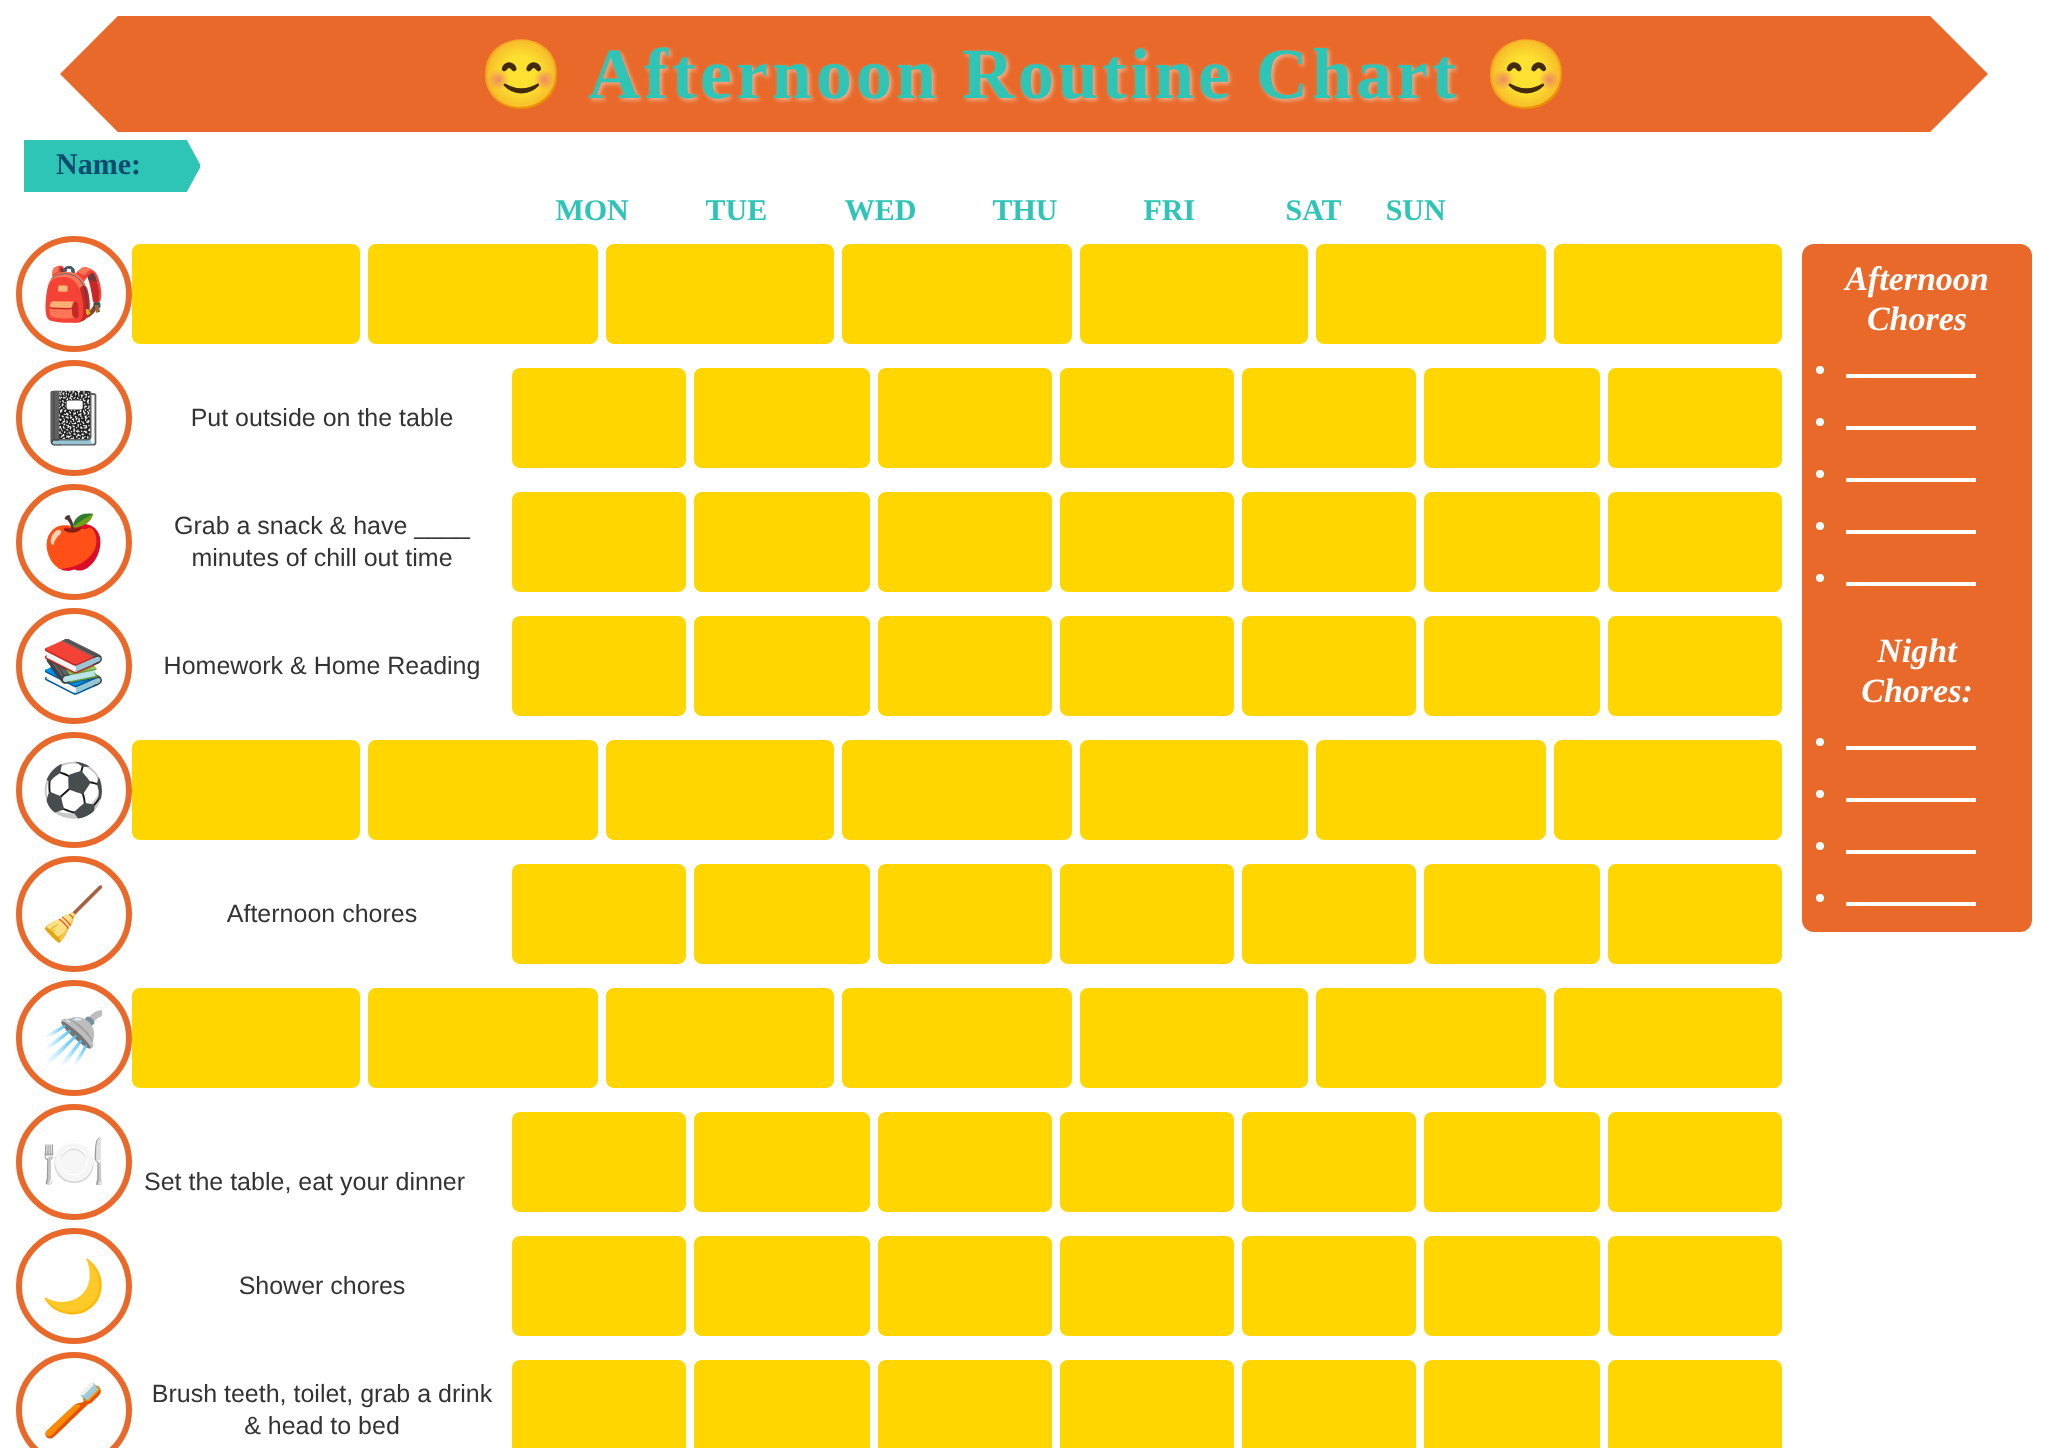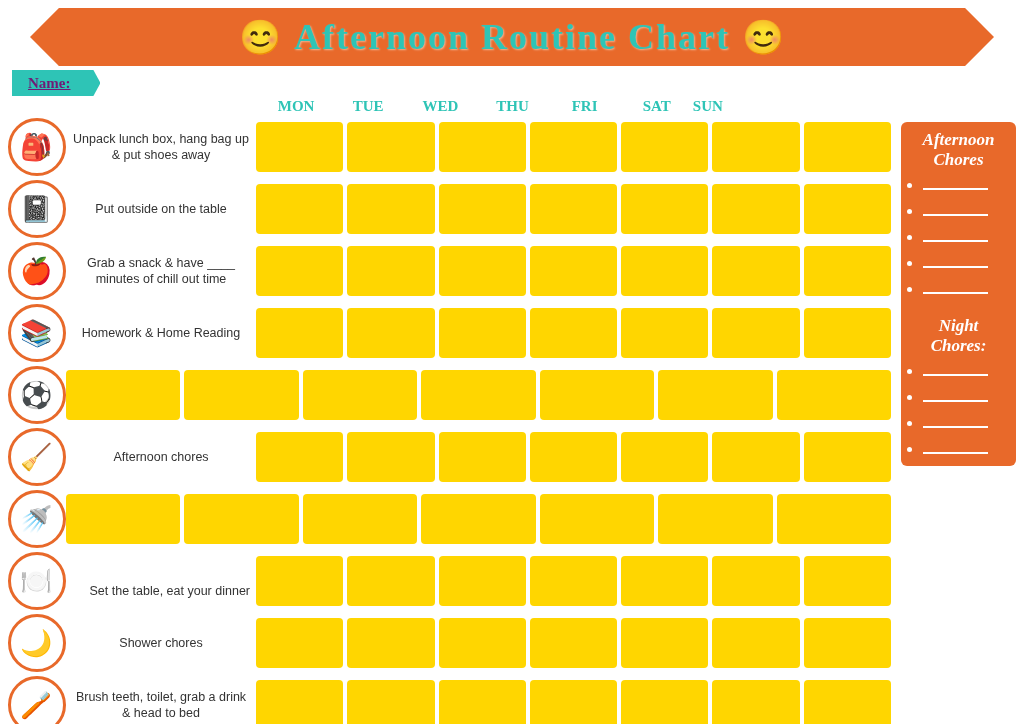--- a/index.html
+++ b/index.html
@@ -15,42 +15,41 @@
 <body>
 
 <div style="background:#e8692a; margin:8px 30px 4px 30px; padding:8px 20px; clip-path:polygon(3% 0, 97% 0, 100% 50%, 97% 100%, 3% 100%, 0% 50%); display:flex; align-items:center; justify-content:center;">
   <span style="font-size:34px; margin-right:12px;">😊</span>
   <span style="font-family:'Comic Sans MS',cursive; color:#2ec4b6; font-size:36px; font-weight:bold; letter-spacing:2px; text-shadow:1px 1px 2px rgba(255,255,255,0.5);">Afternoon Routine Chart</span>
   <span style="font-size:34px; margin-left:12px;">😊</span>
 </div>
 
 <div style="display:flex; align-items:center; padding-left:12px; margin-bottom:2px;">
   <div style="background:#2ec4b6; padding:4px 30px 4px 16px; clip-path:polygon(0 0, 92% 0, 100% 50%, 92% 100%, 0 100%); display:inline-block;">
-    <span style="color:#701a75; font-size:15px; font-family:'Comic Sans MS',cursive; font-weight:bold;text-decoration:underline;">Name:</span>
+    <span style="color:#0c4a6e; font-size:15px; font-family:'Comic Sans MS',cursive; font-weight:bold;">Name:</span>
   </div>
 </div>
 
 <div style="display:flex; padding:0 8px 0 8px;">
 
   <div style="flex:1;">
 
     <div style="display:flex; margin-left:252px; margin-bottom:3px; padding-right:130px;">
       <div style="flex:1; text-align:center; font-family:'Comic Sans MS',cursive; font-size:15px; font-weight:bold; color:#2ec4b6;">MON</div>
       <div style="flex:1; text-align:center; font-family:'Comic Sans MS',cursive; font-size:15px; font-weight:bold; color:#2ec4b6;">TUE</div>
       <div style="flex:1; text-align:center; font-family:'Comic Sans MS',cursive; font-size:15px; font-weight:bold; color:#2ec4b6;">WED</div>
       <div style="flex:1; text-align:center; font-family:'Comic Sans MS',cursive; font-size:15px; font-weight:bold; color:#2ec4b6;">THU</div>
       <div style="flex:1; text-align:center; font-family:'Comic Sans MS',cursive; font-size:15px; font-weight:bold; color:#2ec4b6;">FRI</div>
       <div style="flex:1; text-align:center; font-family:'Comic Sans MS',cursive; font-size:15px; font-weight:bold; color:#2ec4b6;">SAT</div>
       <div style="flex:1; text-align:left; font-family:'Comic Sans MS',cursive; font-size:15px; font-weight:bold; color:#2ec4b6;">SUN</div>
     </div>
 
     <div id="task-rows">
         <div style="display: flex; align-items: center; margin-bottom: 4px;">
           <div style="width: 58px; height: 58px; border-radius: 50%; border: 3px solid rgb(232, 105, 42); display: flex; align-items: center; justify-content: center; font-size: 26px; background: rgb(255, 255, 255); flex-shrink: 0;">🎒</div>
-          <div style="width: 190px; text-align: center; font-size: 12.5px; font-family: Arial, sans-serif; color: rgb(51, 51, 51); padding: 2px 6px; flex-shrink: 0; line-height: 1.3;">Unpack lunch box, hang bag up &amp; put shoes away</div>
           <div style="display: flex; flex: 1 1 0%; gap: 4px; padding-right: 4px;">
             <div style="flex: 1 1 0%; height: 50px; background: rgb(255, 214, 0); border-radius: 4px; cursor: pointer;"></div>
             <div style="flex: 1 1 0%; height: 50px; background: rgb(255, 214, 0); border-radius: 4px; cursor: pointer;"></div>
             <div style="flex: 1 1 0%; height: 50px; background: rgb(255, 214, 0); border-radius: 4px; cursor: pointer;"></div>
             <div style="flex: 1 1 0%; height: 50px; background: rgb(255, 214, 0); border-radius: 4px; cursor: pointer;"></div>
             <div style="flex: 1 1 0%; height: 50px; background: rgb(255, 214, 0); border-radius: 4px; cursor: pointer;"></div>
             <div style="flex: 1 1 0%; height: 50px; background: rgb(255, 214, 0); border-radius: 4px; cursor: pointer;"></div>
             <div style="flex: 1 1 0%; height: 50px; background: rgb(255, 214, 0); border-radius: 4px; cursor: pointer;"></div>
           </div>
         </div>
@@ -125,21 +124,21 @@
             <div style="flex: 1 1 0%; height: 50px; background: rgb(255, 214, 0); border-radius: 4px; cursor: pointer;"></div>
             <div style="flex: 1 1 0%; height: 50px; background: rgb(255, 214, 0); border-radius: 4px; cursor: pointer;"></div>
             <div style="flex: 1 1 0%; height: 50px; background: rgb(255, 214, 0); border-radius: 4px; cursor: pointer;"></div>
             <div style="flex: 1 1 0%; height: 50px; background: rgb(255, 214, 0); border-radius: 4px; cursor: pointer;"></div>
             <div style="flex: 1 1 0%; height: 50px; background: rgb(255, 214, 0); border-radius: 4px; cursor: pointer;"></div>
             <div style="flex: 1 1 0%; height: 50px; background: rgb(255, 214, 0); border-radius: 4px; cursor: pointer;"></div>
           </div>
         </div>
         <div style="display: flex; align-items: center; margin-bottom: 4px;">
           <div style="width: 58px; height: 58px; border-radius: 50%; border: 3px solid rgb(232, 105, 42); display: flex; align-items: center; justify-content: center; font-size: 26px; background: rgb(255, 255, 255); flex-shrink: 0;">🍽️</div>
-          <div style="width: 190px; text-align: right; font-size: 12.5px; font-family: Arial, sans-serif; color: rgb(51, 51, 51); padding: 2px 6px; flex-shrink: 0; line-height: 1.3; margin-top: 20px;">Set the table, eat your dinner</div>
+          <div style="width: 190px; text-align: left; font-size: 12.5px; font-family: Arial, sans-serif; color: rgb(51, 51, 51); padding: 2px 6px; flex-shrink: 0; line-height: 1.3; margin-top: 20px;">Set the table, eat your dinner</div>
           <div style="display: flex; flex: 1 1 0%; gap: 4px; padding-right: 4px;">
             <div style="flex: 1 1 0%; height: 50px; background: rgb(255, 214, 0); border-radius: 4px; cursor: pointer;"></div>
             <div style="flex: 1 1 0%; height: 50px; background: rgb(255, 214, 0); border-radius: 4px; cursor: pointer;"></div>
             <div style="flex: 1 1 0%; height: 50px; background: rgb(255, 214, 0); border-radius: 4px; cursor: pointer;"></div>
             <div style="flex: 1 1 0%; height: 50px; background: rgb(255, 214, 0); border-radius: 4px; cursor: pointer;"></div>
             <div style="flex: 1 1 0%; height: 50px; background: rgb(255, 214, 0); border-radius: 4px; cursor: pointer;"></div>
             <div style="flex: 1 1 0%; height: 50px; background: rgb(255, 214, 0); border-radius: 4px; cursor: pointer;"></div>
             <div style="flex: 1 1 0%; height: 50px; background: rgb(255, 214, 0); border-radius: 4px; cursor: pointer;"></div>
           </div>
         </div>

